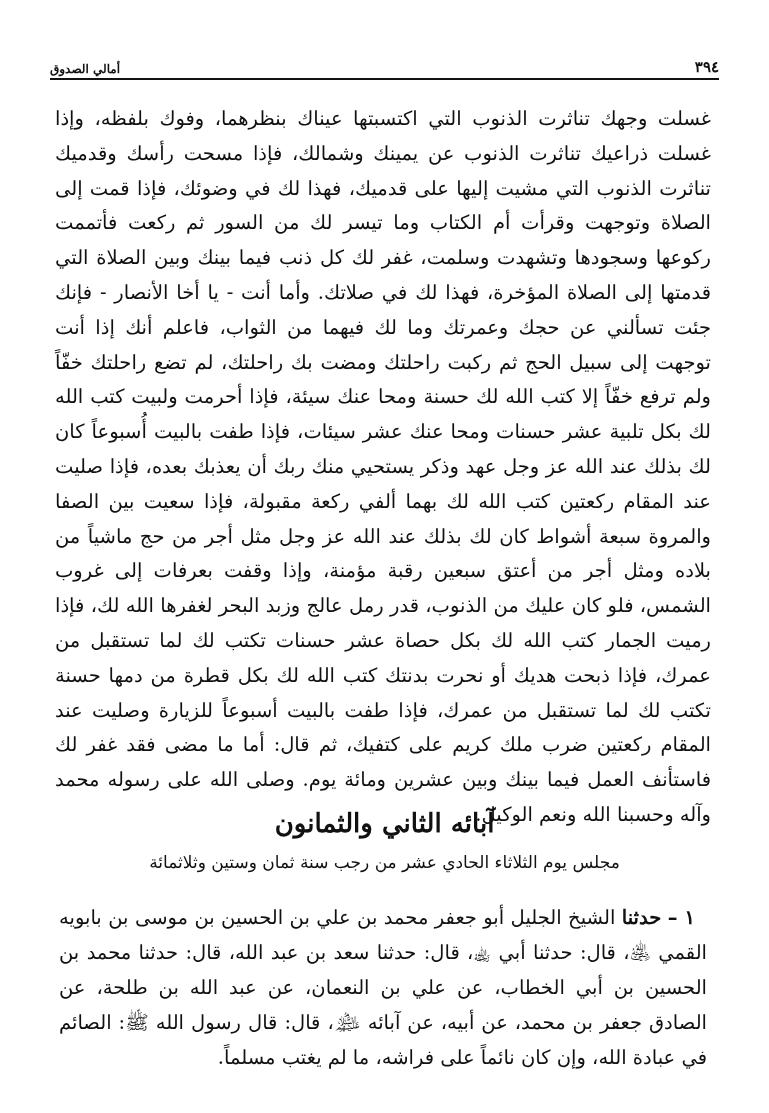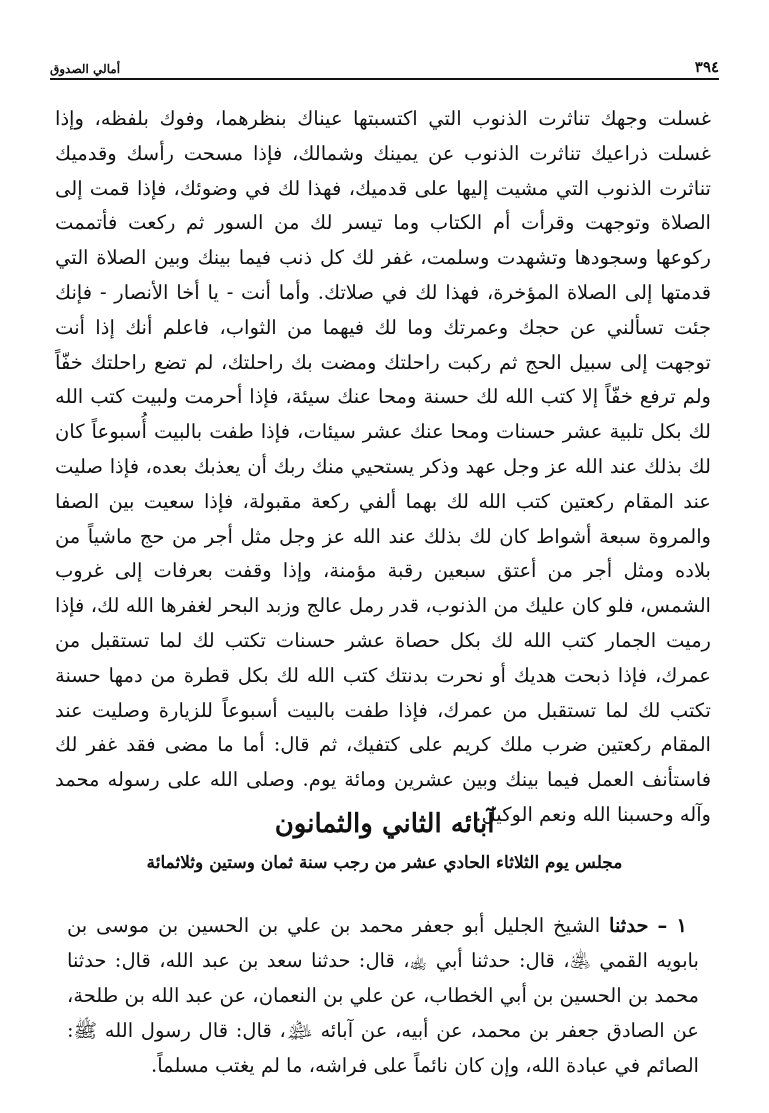--- a/index.html
+++ b/index.html
@@ -23,28 +23,28 @@
       direction: rtl; text-align: justify; text-align-last: right;
       font-size: 19.5px; line-height: 34.8px;
     }
     .body-text p { margin: 0; }
     .chapter-title {
       position: absolute; left: 40px; right: 40px; top: 808px;
       text-align: center; font-size: 26px; font-weight: bold; direction: rtl;
     }
     .chapter-subtitle {
       position: absolute; left: 40px; right: 40px; top: 852px;
-      text-align: center; font-size: 17px; font-weight: bold; direction: rtl;
+      text-align: center; font-size: 17px; font-weight: normal; direction: rtl;
     }
     .hadith {
       position: absolute; left: 55px; right: 58px; top: 896px;
       direction: rtl; text-align: justify; text-align-last: right;
       font-size: 19.5px; line-height: 35px;
     }
-    .hadith p { margin: 12px; text-indent: 12px; }
+    .hadith p { margin: 4px; text-indent: 12px; }
     .hadith .hadith-number, .hadith .hadith-opening { font-weight: bold; }
   </style>
 </head>
 <body>
 
 <div class="running-header">
   <span class="page-number">٣٩٤</span>
   <span class="book-title">أمالي الصدوق</span>
 </div>
 <div class="header-rule"></div>

